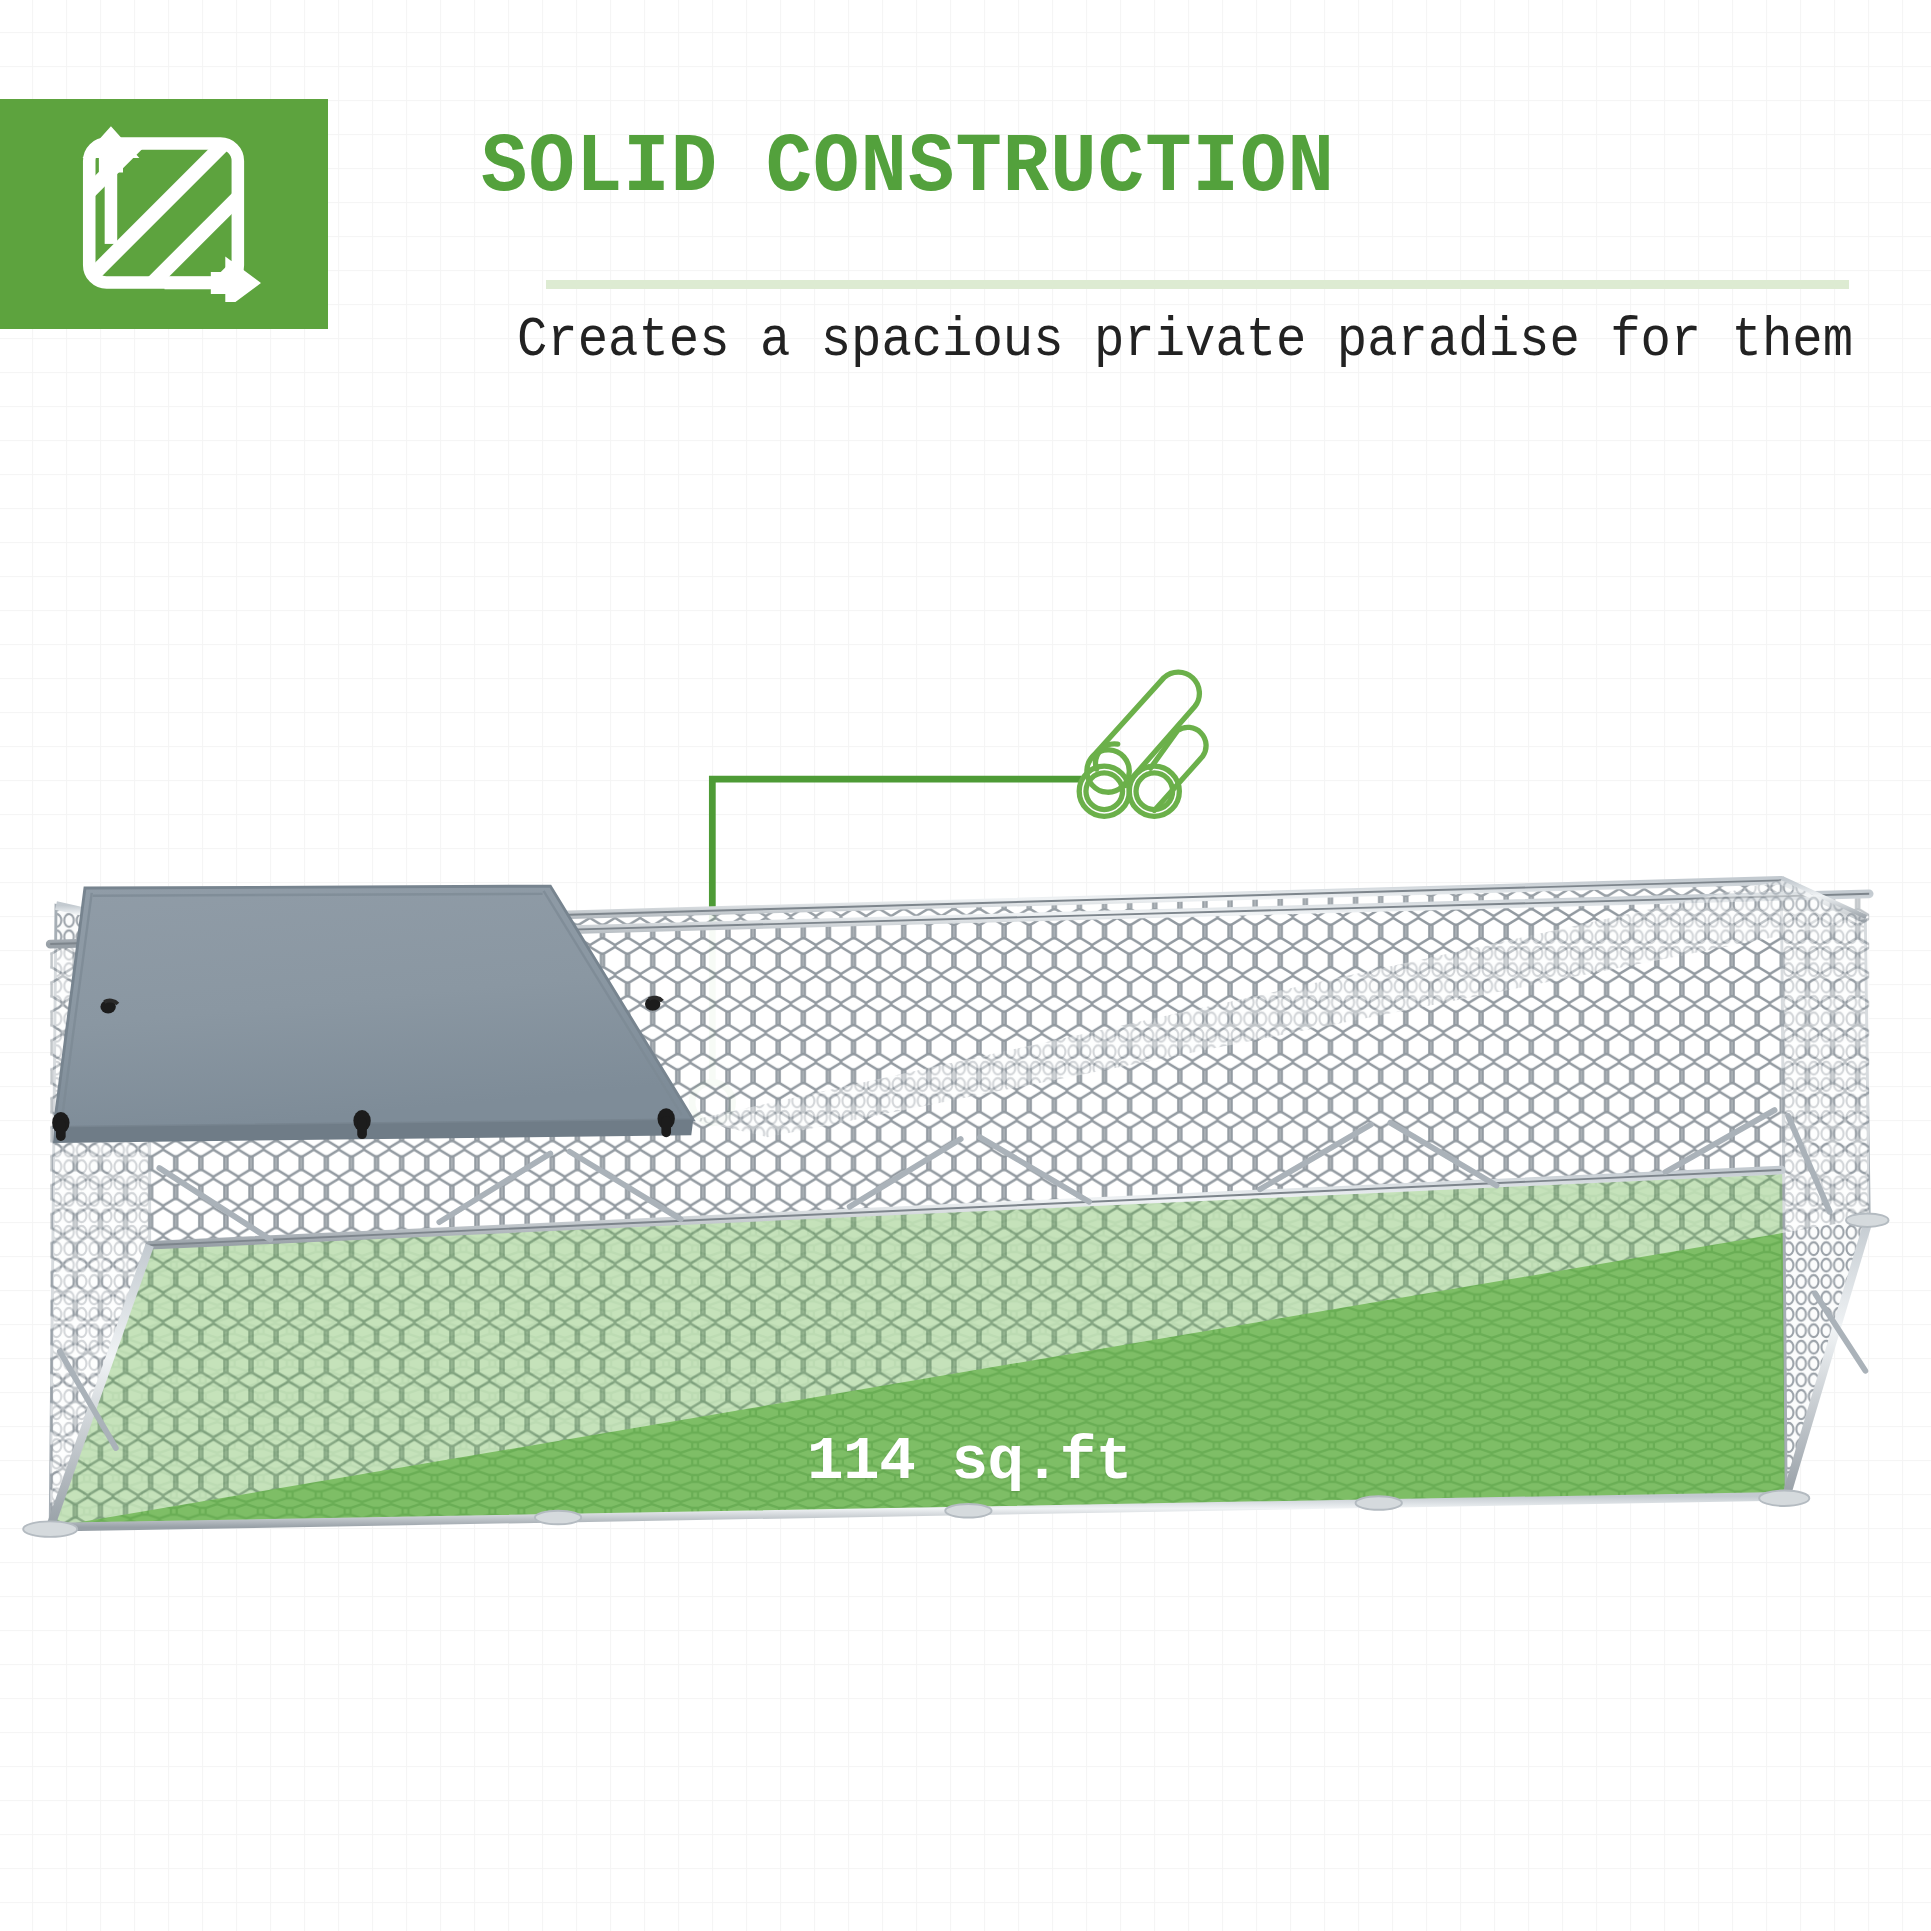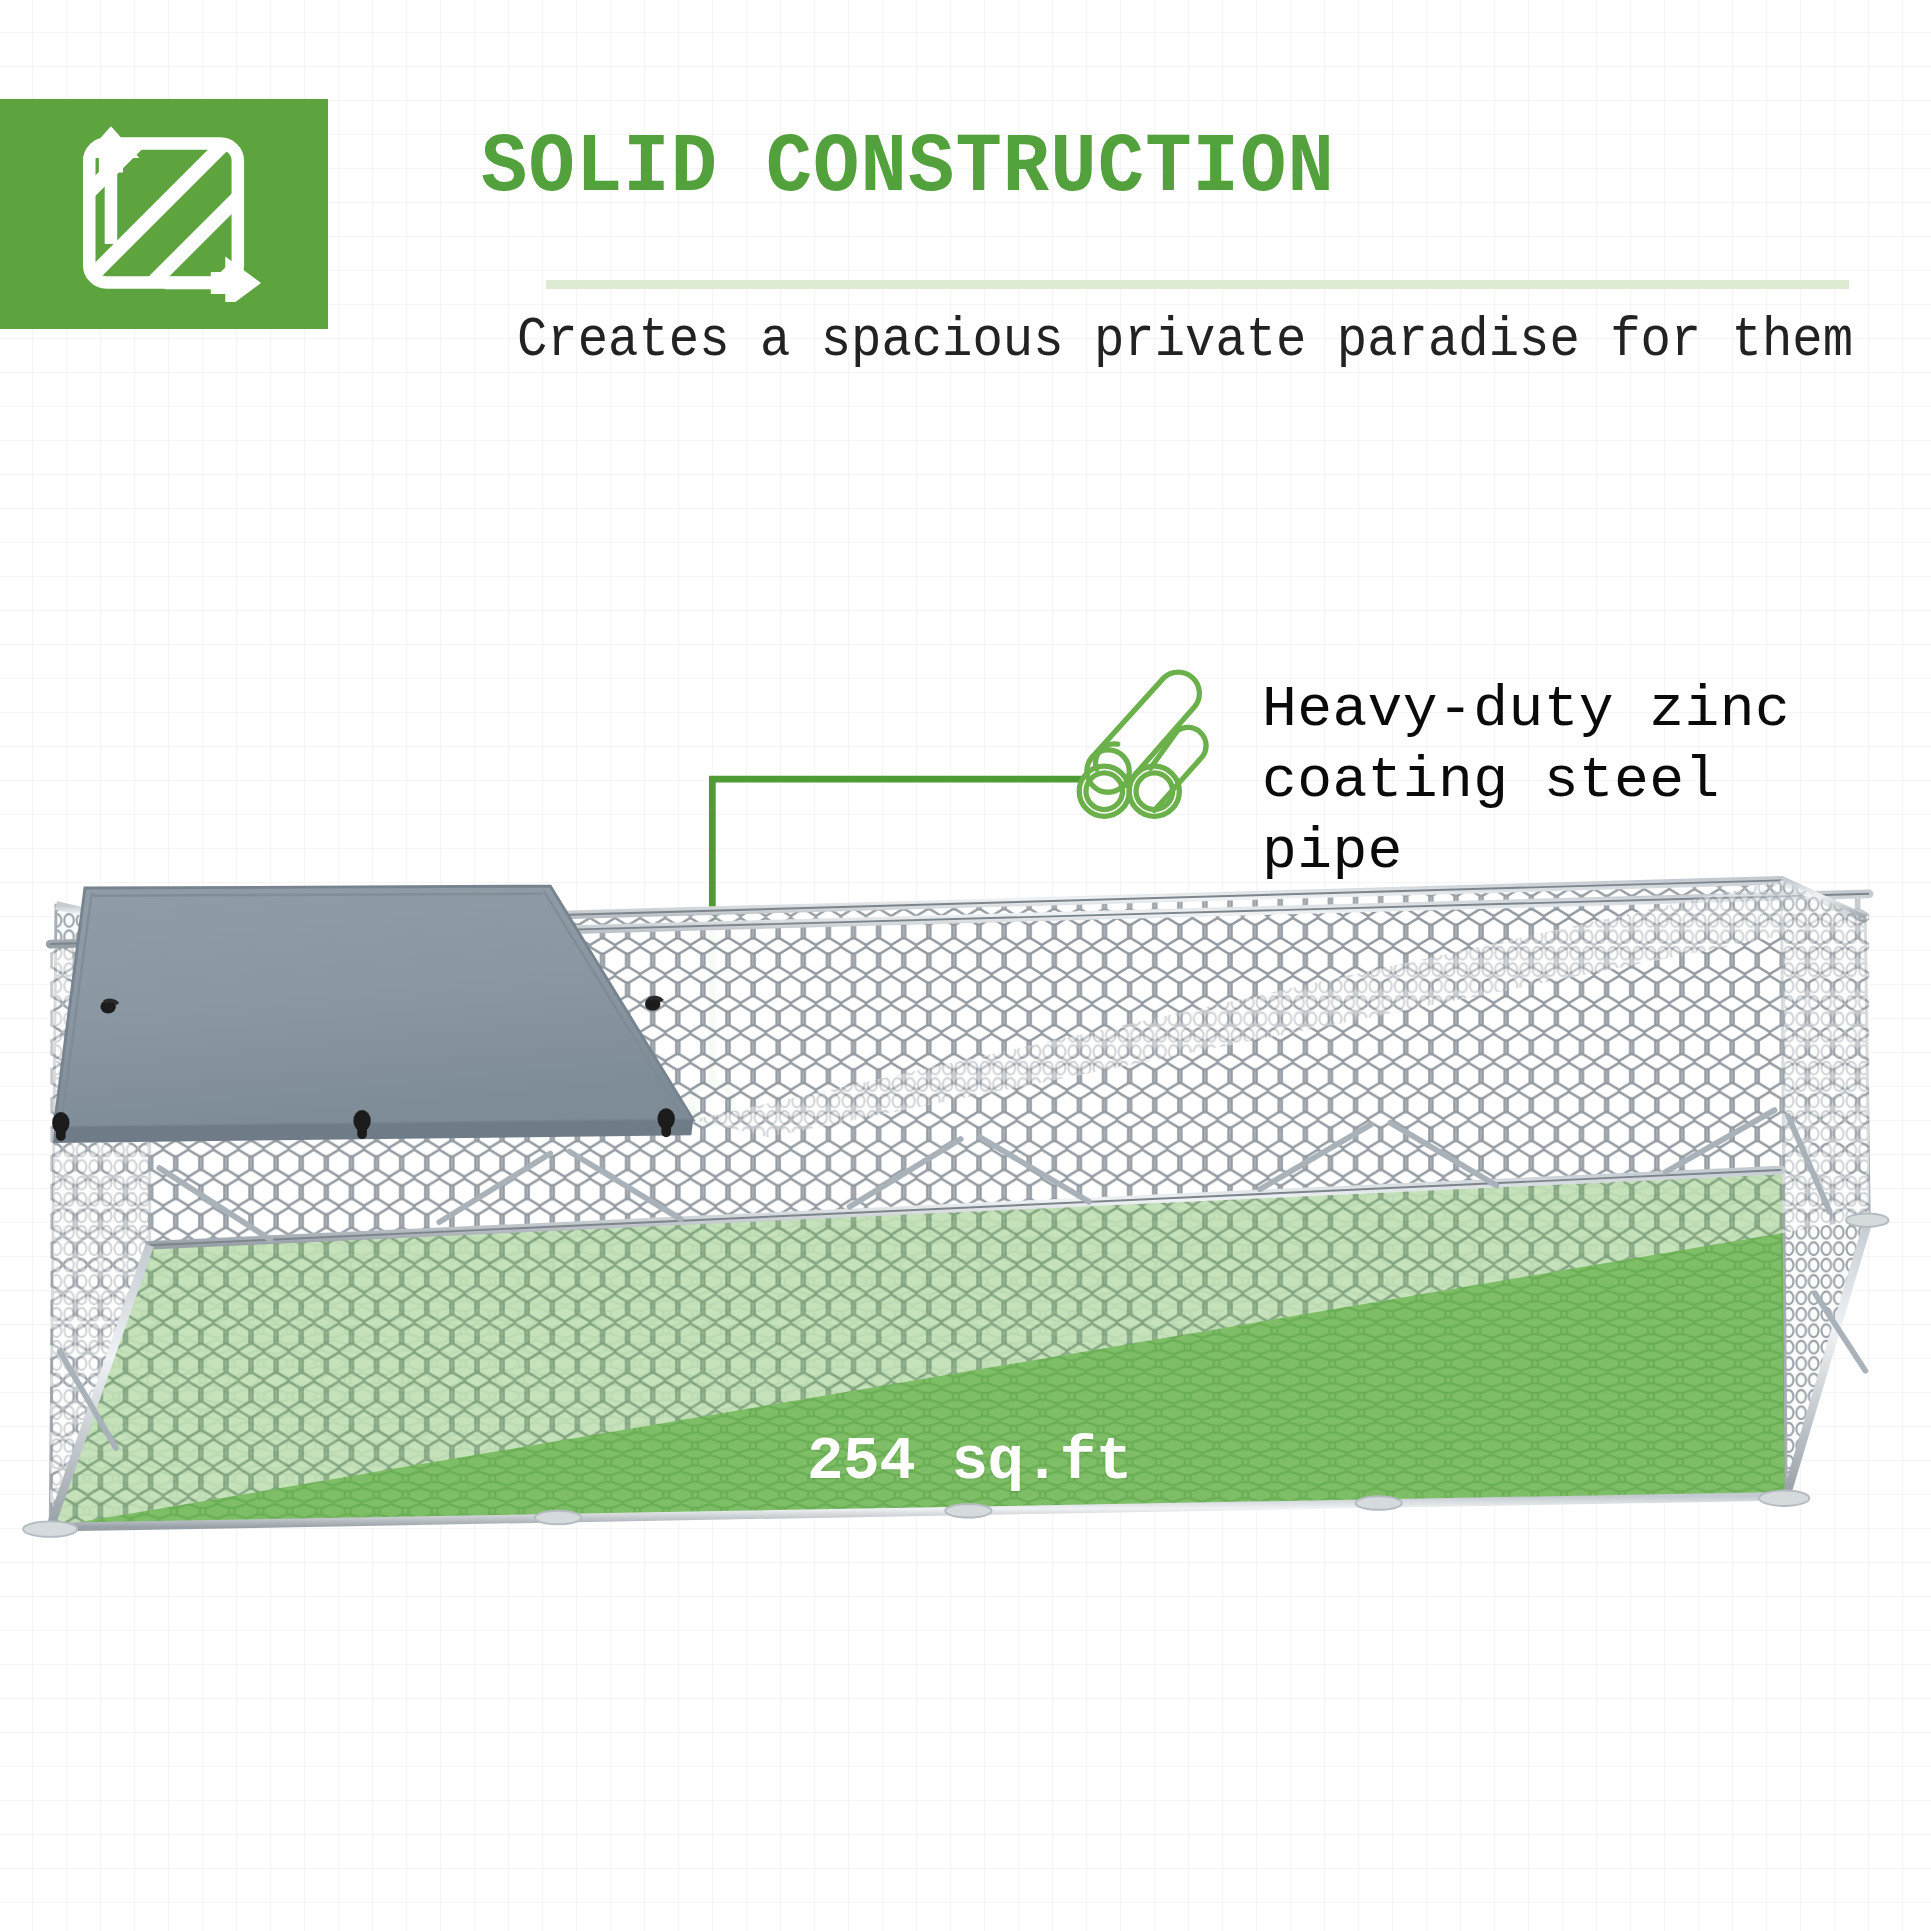--- a/index.html
+++ b/index.html
@@ -193,24 +193,20 @@
 
         <circle cx="48" cy="128" r="26"></circle>
         <circle cx="48" cy="128" r="19"></circle>
 
         <circle cx="100" cy="128" r="26"></circle>
         <circle cx="100" cy="128" r="19"></circle>
       </g>
     </svg>
   </div>
 
-  <div id="callout-text">
-    <span>Heavy-duty zinc</span>
-    <span>coating steel pipe</span>
-  </div>
 
   <div id="coop">
     <svg width="1931" height="734" viewBox="0 0 2000 760" aria-hidden="true">
       <defs>
 
         <pattern id="mesh-front" width="26" height="30" patternUnits="userSpaceOnUse">
           <rect width="26" height="30" fill="#ffffff"></rect>
           <g fill="none" stroke="#8d959c" stroke-width="2.6">
             <path d="M13 1 L24.5 8 L24.5 22 L13 29 L1.5 22 L1.5 8 Z"></path>
             <path d="M0 8 L1.5 8 M26 8 L24.5 8 M0 22 L1.5 22 M26 22 L24.5 22"></path>
@@ -357,16 +353,16 @@
         <g fill="none" stroke="#2a2a2a" stroke-width="4">
           <path d="M108 178 a10 8 0 0 1 14 2"></path>
           <path d="M672 175 a10 8 0 0 1 14 2"></path>
         </g>
       </g>
 
       <polygon points="718,300 1845,52 1932,92 795,318" fill="url(#mesh-side)" opacity="0.45"></polygon>
     </svg>
   </div>
 
-  <div id="area-label">254 sq.ft</div>
+  <div id="area-label">114 sq.ft</div>
 
 </div>
 
 
 </body></html>

